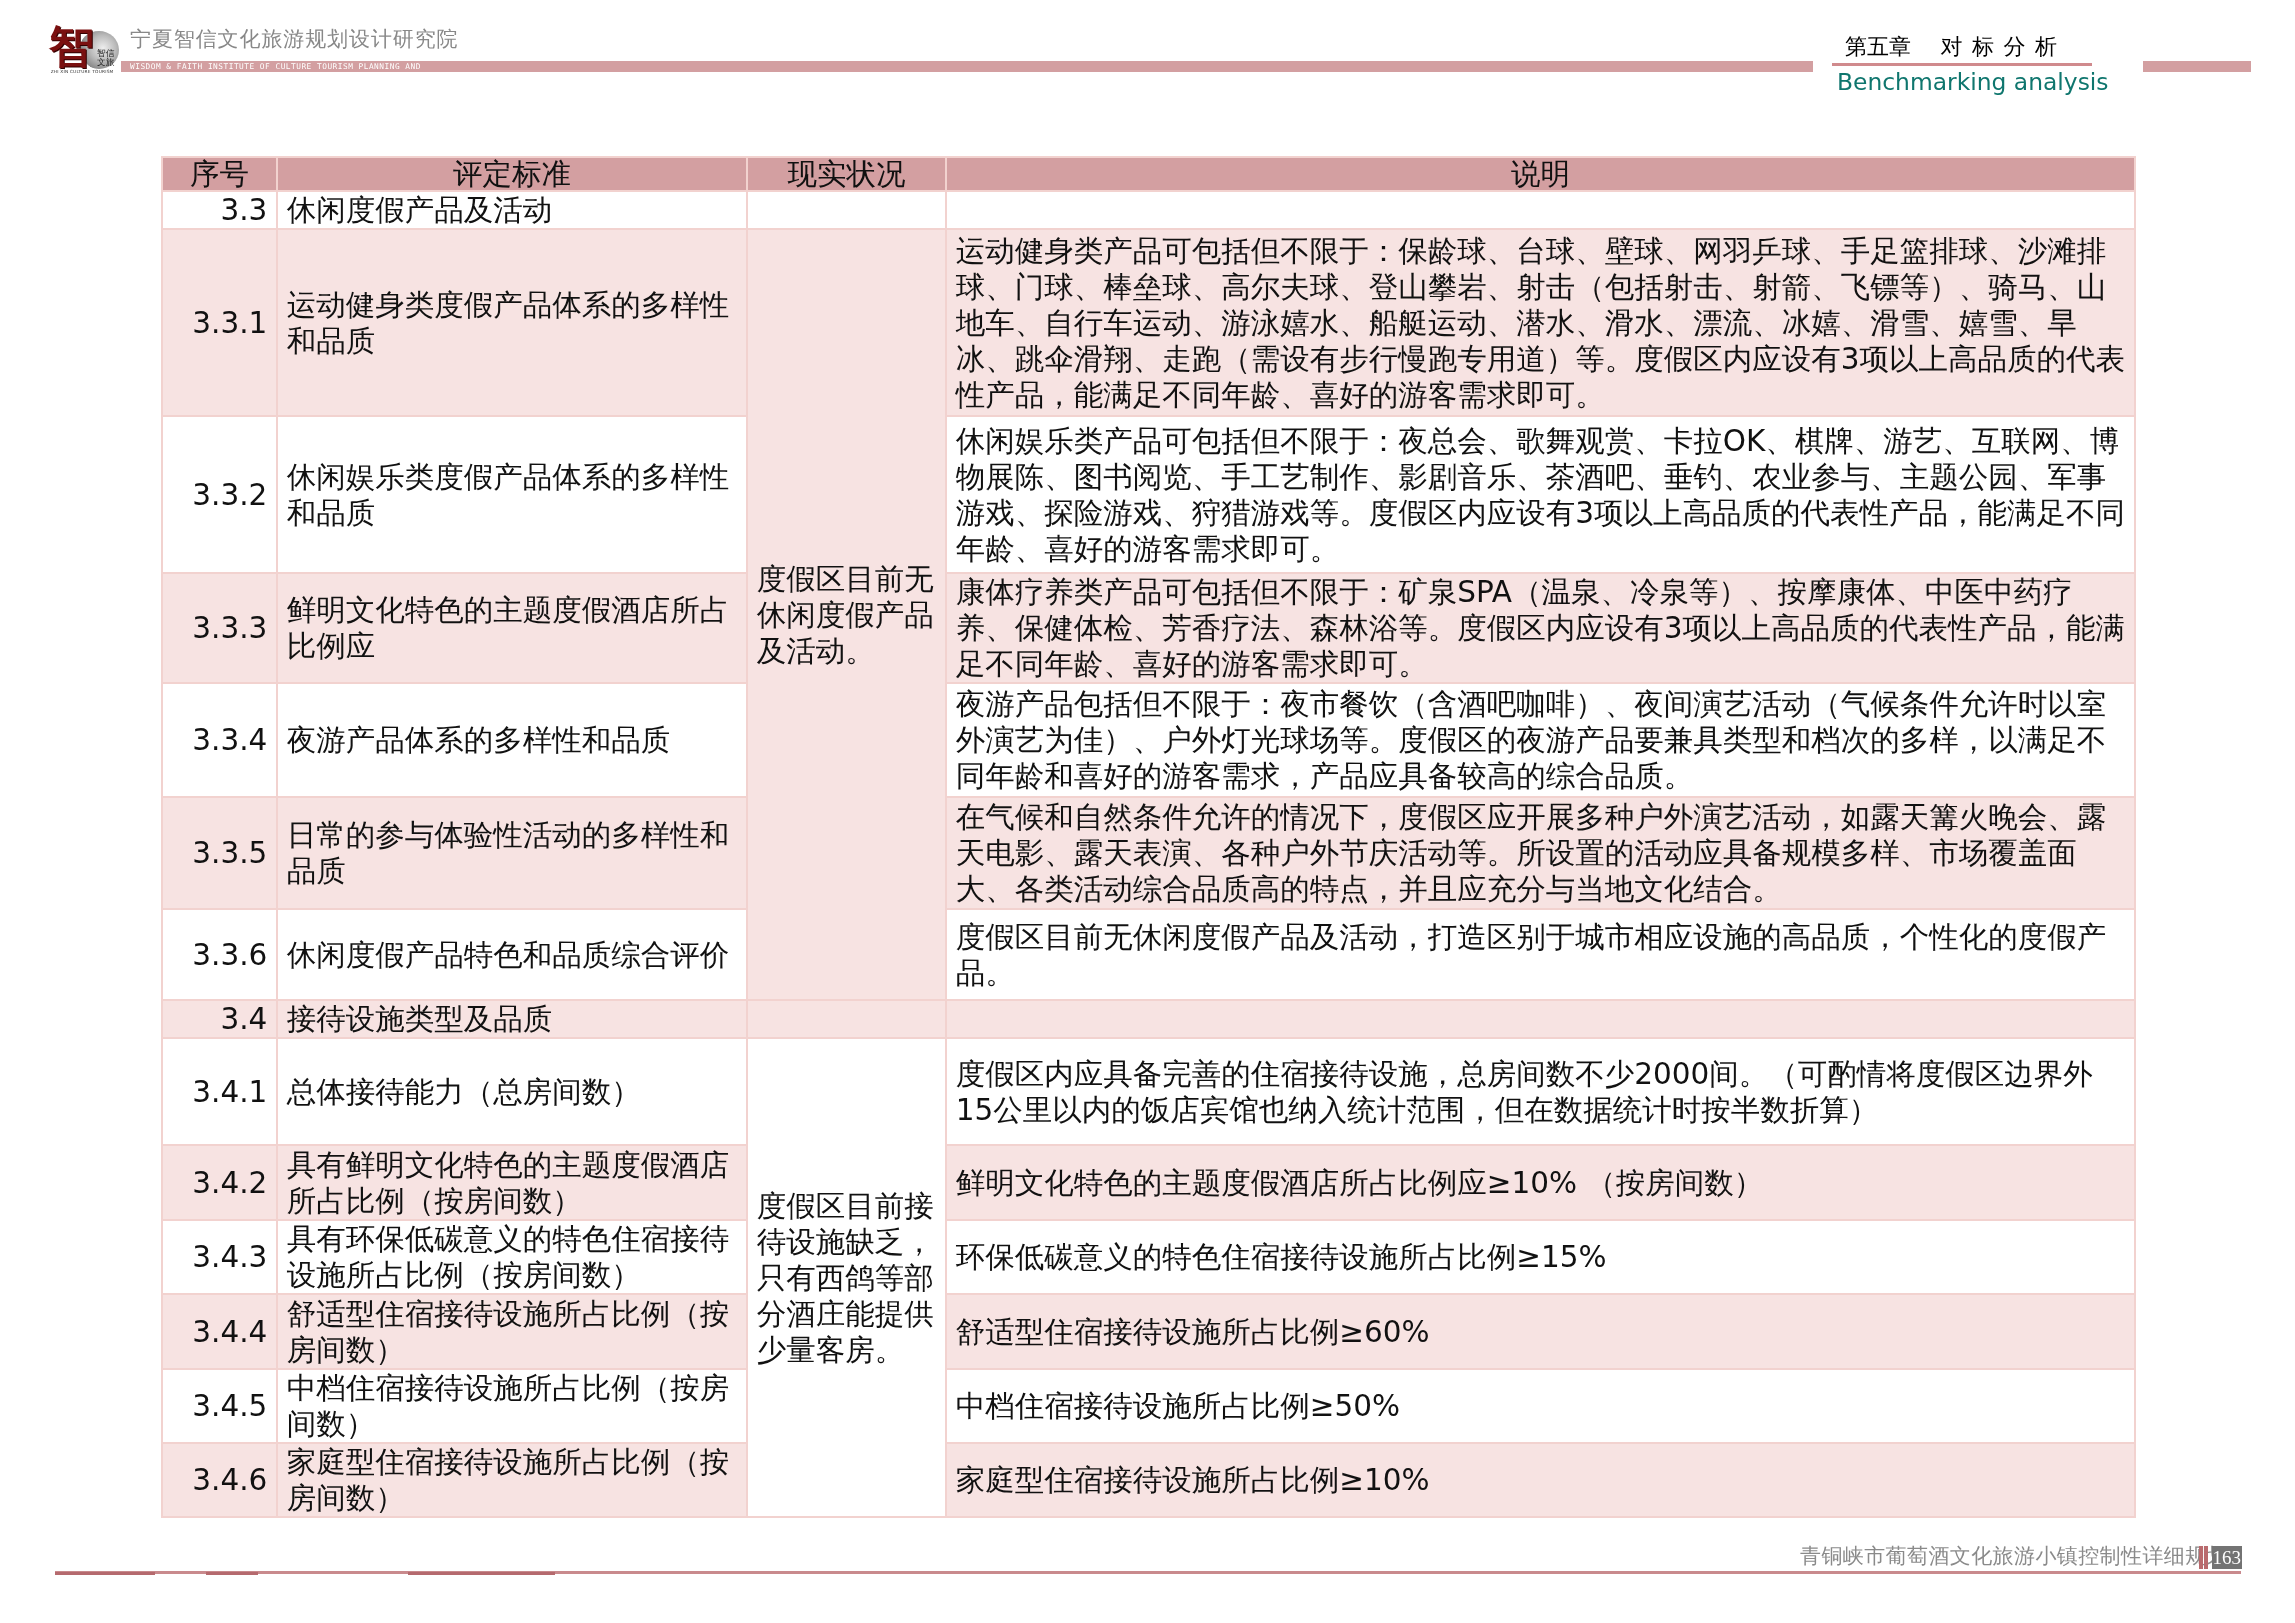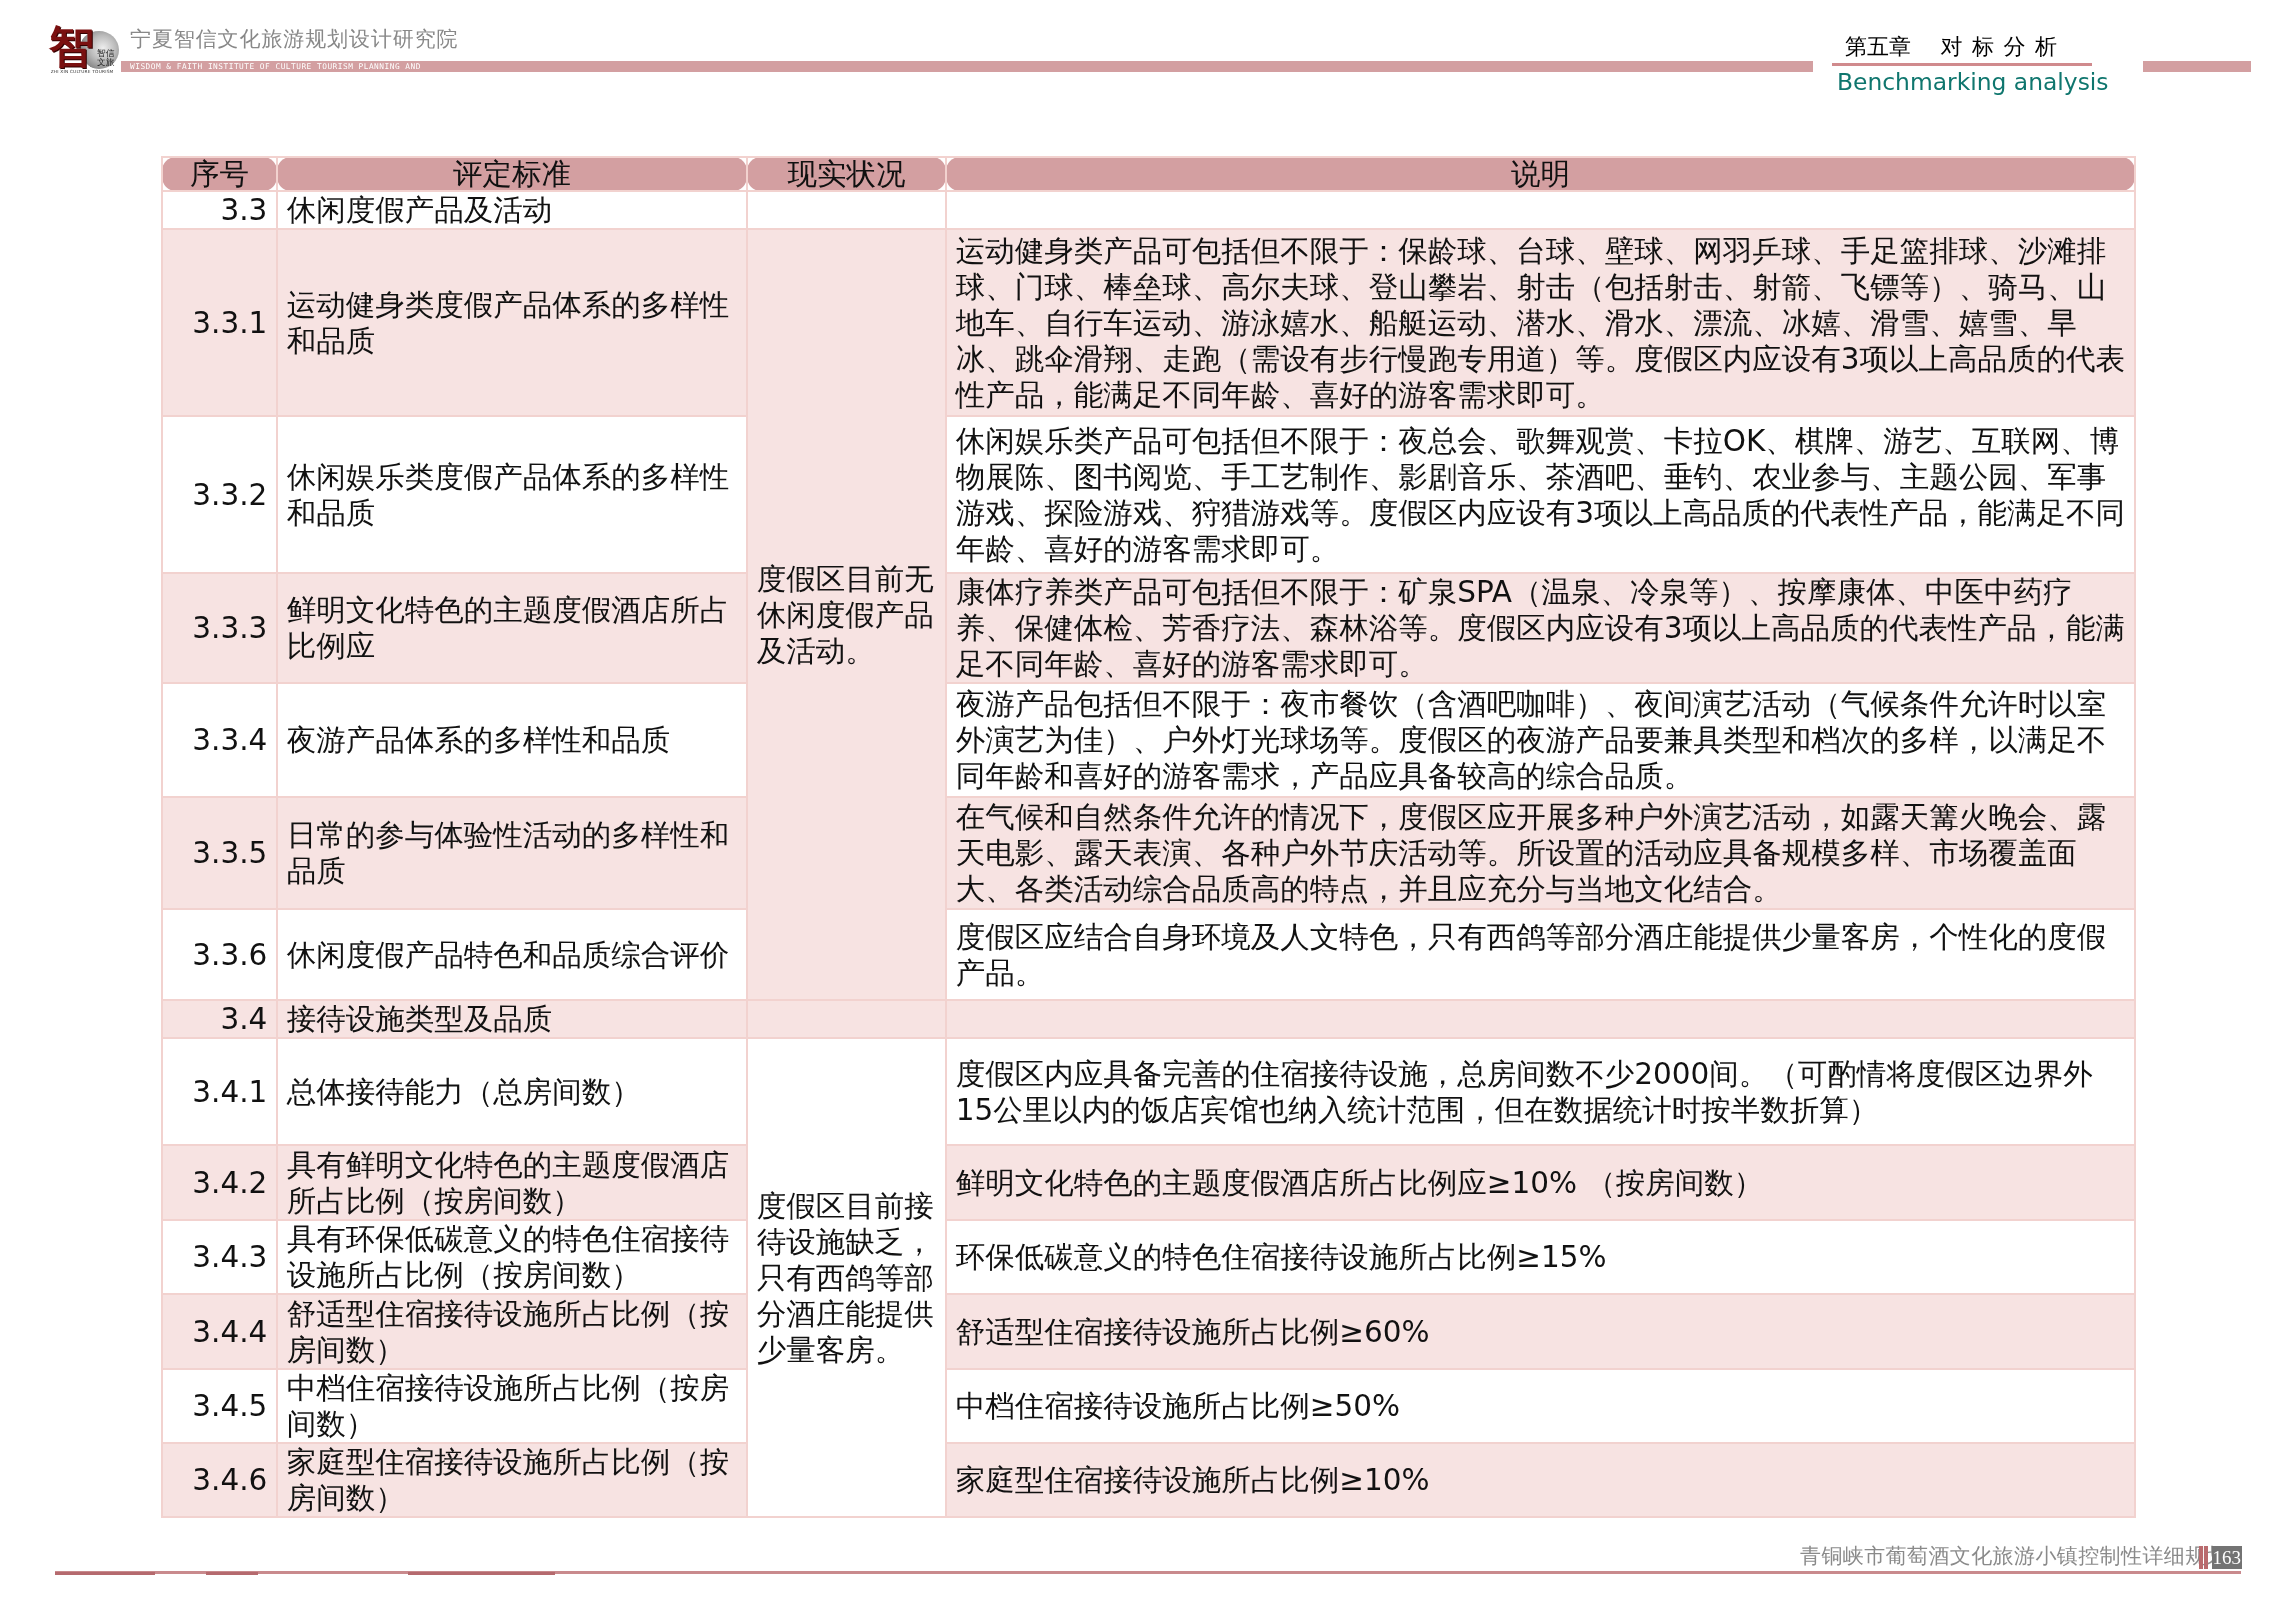--- a/index.html
+++ b/index.html
@@ -16,21 +16,21 @@
   .band-left-text{left:130px;top:61px;font-size:7.8px;color:#fff;white-space:nowrap;font-family:"DejaVu Sans Mono",monospace;line-height:11.3px;letter-spacing:0.5px;}
   .band-right{left:2143px;top:61px;width:108px;height:11.3px;background:#d39fa1;}
   .chapter{left:1845px;top:33px;font-size:22px;color:#000000;white-space:nowrap;line-height:28px;}
   .chapter .sp{display:inline-block;width:29.5px;}
   .chapter .wide{letter-spacing:9.5px;}
   .chapter-line{left:1832px;top:63px;width:260px;height:2.6px;background:#d08a8d;}
   .benchmark{left:1837px;top:68px;font-size:23.4px;color:#0f766e;white-space:nowrap;line-height:28px;}
   
   .tbl{position:absolute;left:161px;top:156px;width:1973px;border-collapse:collapse;table-layout:fixed;}
   .tbl td,.tbl th{border:2.6px solid #f2d2cf;padding:0 8.7px;vertical-align:middle;font-size:29.5px;line-height:36px;font-weight:normal;}
-  .tbl th{background:#d39fa1;color:#111;text-align:center;height:32px;font-size:29.5px;line-height:32px;padding:0;border-radius:14px;}
+  .tbl th{background:#d39fa1;color:#111;text-align:center;height:32px;font-size:29.5px;line-height:32px;padding:0;}
   .pink{background:#f7e3e2;}
   .white{background:#ffffff;}
   .c-no{text-align:right;}
   .c-desc{line-height:36px;margin-top:41px;}
   .status{font-size:29.5px;line-height:36px;padding:0 8.7px !important;}
   
   .footer-title{left:1800px;top:1542px;font-size:21px;color:#8a8a8a;white-space:nowrap;line-height:28px;letter-spacing:0.4px;}
   .page-bars{left:2199px;top:1546px;width:12px;height:23.4px;}
   .page-bars span{position:absolute;top:0;width:3.5px;height:23.4px;background:#b96a6d;}
   .page-num{left:2212px;top:1546px;width:29.5px;height:23.4px;background:#737373;color:#fff;font-size:19px;line-height:23.4px;text-align:center;overflow:hidden;font-family:Liberation Serif, serif;}
@@ -101,21 +101,21 @@
       <td class="c-desc">夜游产品包括但不限于：夜市餐饮（含酒吧咖啡）、夜间演艺活动（气候条件允许时以室外演艺为佳）、户外灯光球场等。度假区的夜游产品要兼具类型和档次的多样，以满足不同年龄和喜好的游客需求，产品应具备较高的综合品质。</td>
     </tr>
     <tr class="pink" style="height:112px">
       <td class="c-no">3.3.5</td>
       <td>日常的参与体验性活动的多样性和品质</td>
       <td class="c-desc">在气候和自然条件允许的情况下，度假区应开展多种户外演艺活动，如露天篝火晚会、露天电影、露天表演、各种户外节庆活动等。所设置的活动应具备规模多样、市场覆盖面大、各类活动综合品质高的特点，并且应充分与当地文化结合。</td>
     </tr>
     <tr class="white" style="height:91px">
       <td class="c-no">3.3.6</td>
       <td>休闲度假产品特色和品质综合评价</td>
-      <td class="c-desc">度假区应结合自身环境及人文特色，只有西鸽等部分酒庄能提供少量客房，个性化的度假产品。</td>
+      <td class="c-desc">度假区目前无休闲度假产品及活动，打造区别于城市相应设施的高品质，个性化的度假产品。</td>
     </tr>
 
     <tr class="pink" style="height:36px">
       <td class="c-no">3.4</td>
       <td>接待设施类型及品质</td>
       <td></td>
       <td></td>
     </tr>
     <tr class="white" style="height:107px">
       <td class="c-no">3.4.1</td>

